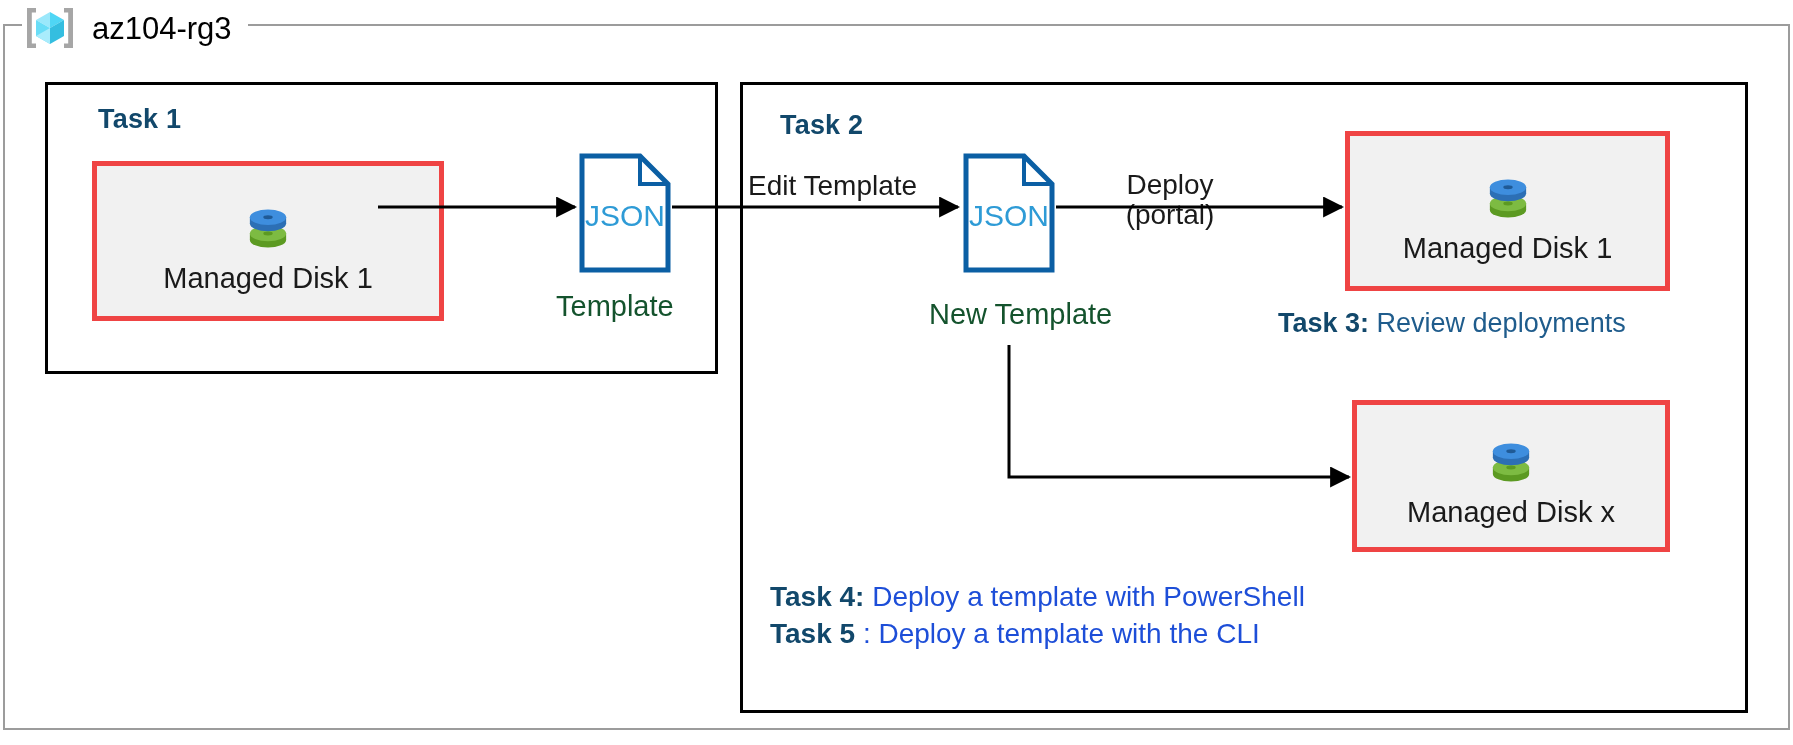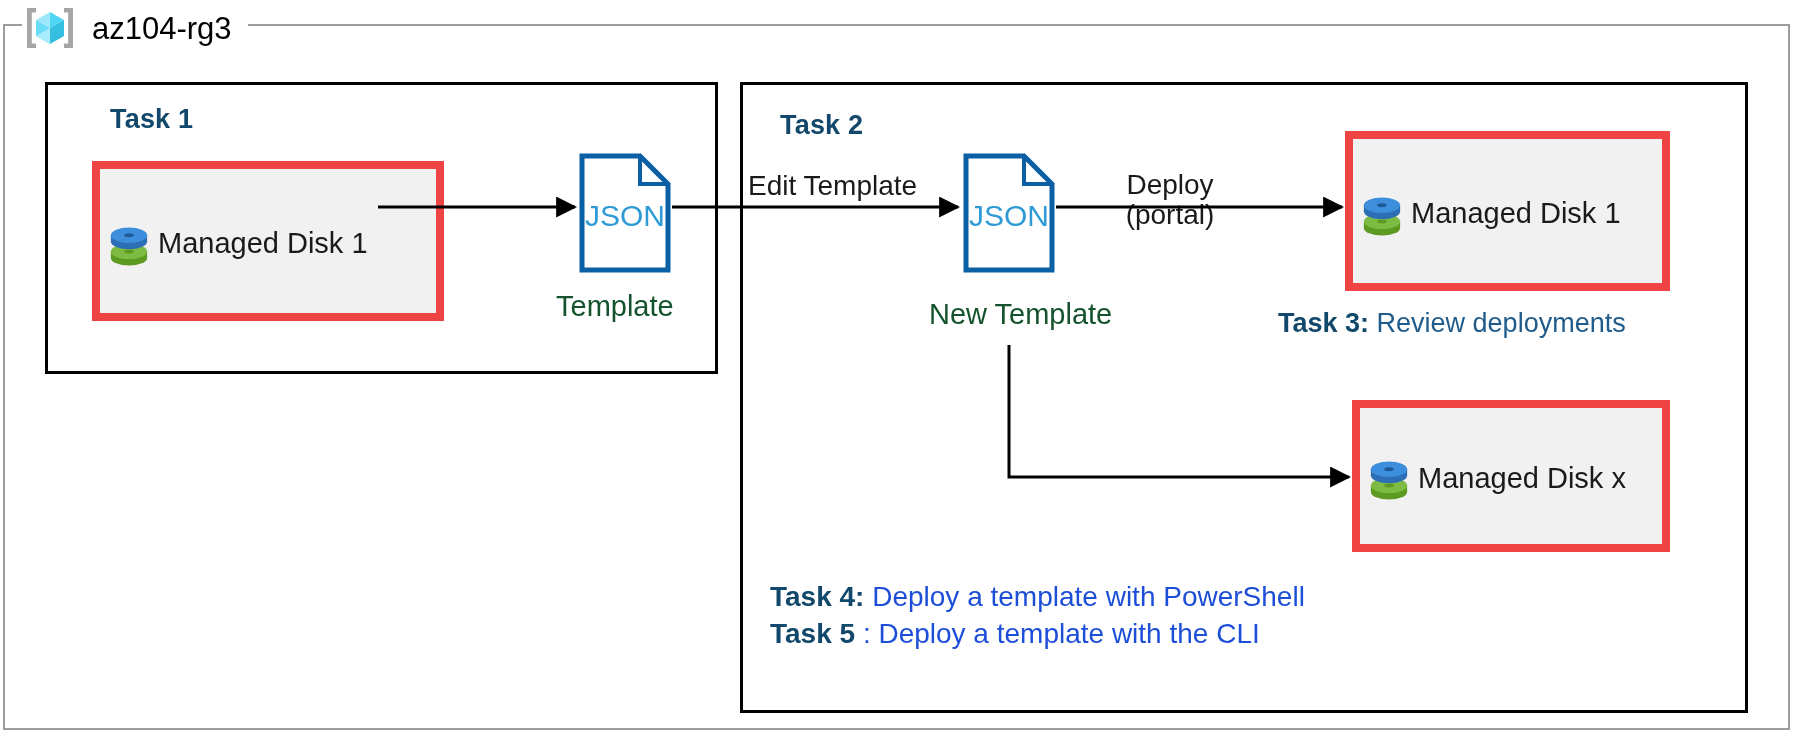--- a/index.html
+++ b/index.html
@@ -73,33 +73,33 @@
   #task2-box { left: 740px; top: 82px;  width: 1008px; height: 631px; }
 
   .task-heading {
     position: absolute;
     font-size: 27px;
     font-weight: bold;
     color: #12486B;
     white-space: nowrap;
     letter-spacing: .2px;
   }
-  #task1-heading { left: 110px;  top: 104px; }
+  #task1-heading { left: 98px;  top: 104px; }
   #task2-heading { left: 780px; top: 110px; }
 
   
   .res-box {
     position: absolute;
-    border: 8px solid #ef4444;
+    border: 5px solid #ef4444;
     background: #f1f1f1;
     box-sizing: border-box;
     display: flex;
-    flex-direction: row;
+    flex-direction: column;
     align-items: center;
-    justify-content: flex-start;
+    justify-content: center;
   }
   #disk-box-1 { left: 92px;  top: 161px; width: 352px; height: 160px; }
   #disk-box-2 { left: 1345px; top: 131px; width: 325px; height: 160px; }
   #disk-box-3 { left: 1352px; top: 400px; width: 318px; height: 152px; }
 
   .disk-icon {
     width: 58px;
     height: 58px;
     margin-top: 12px;
     display: block;

